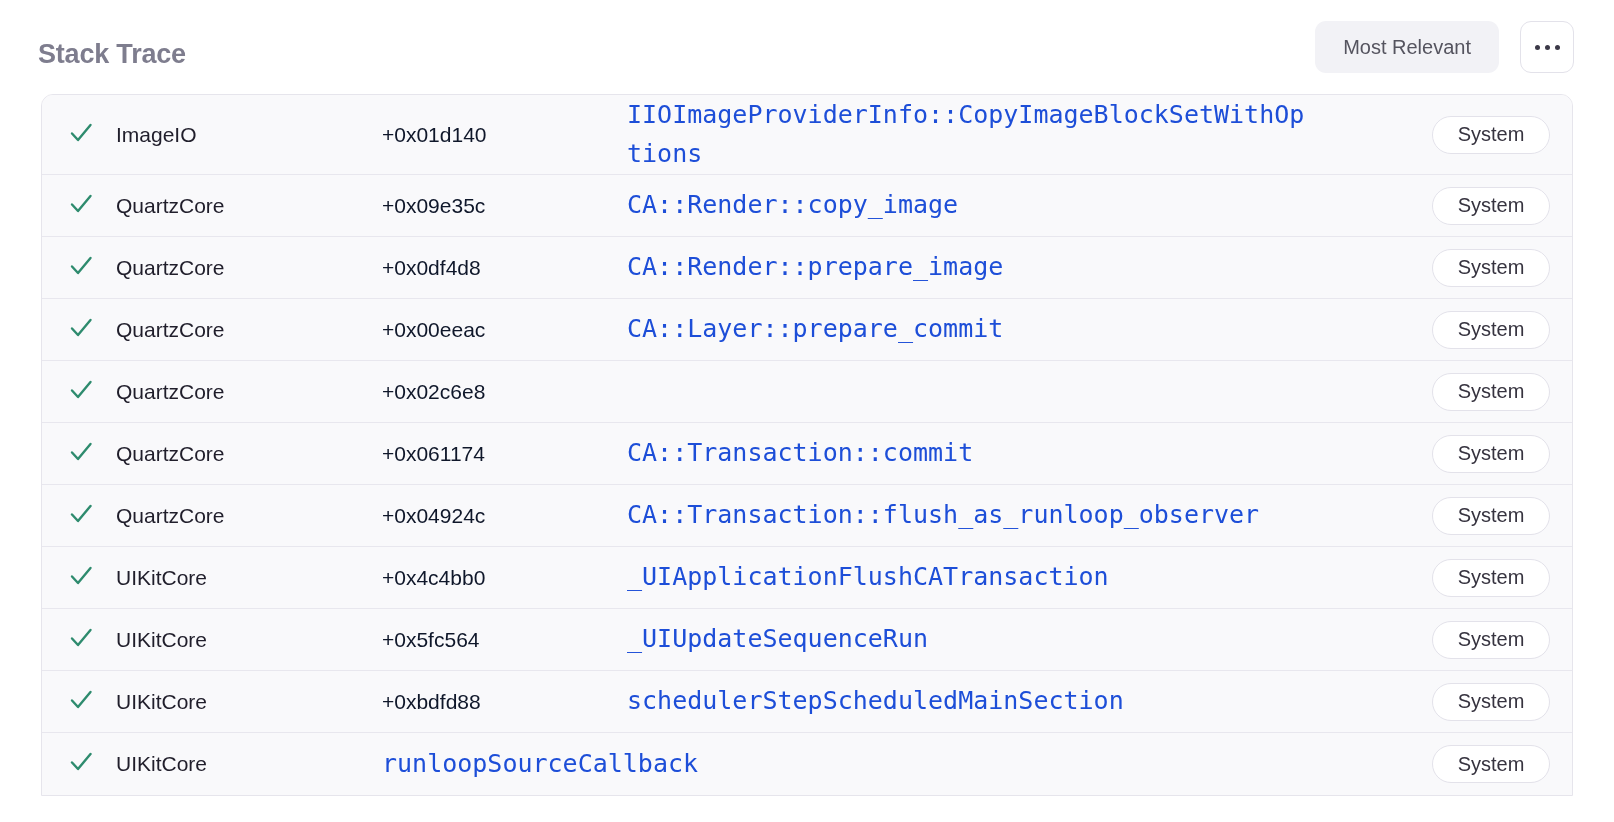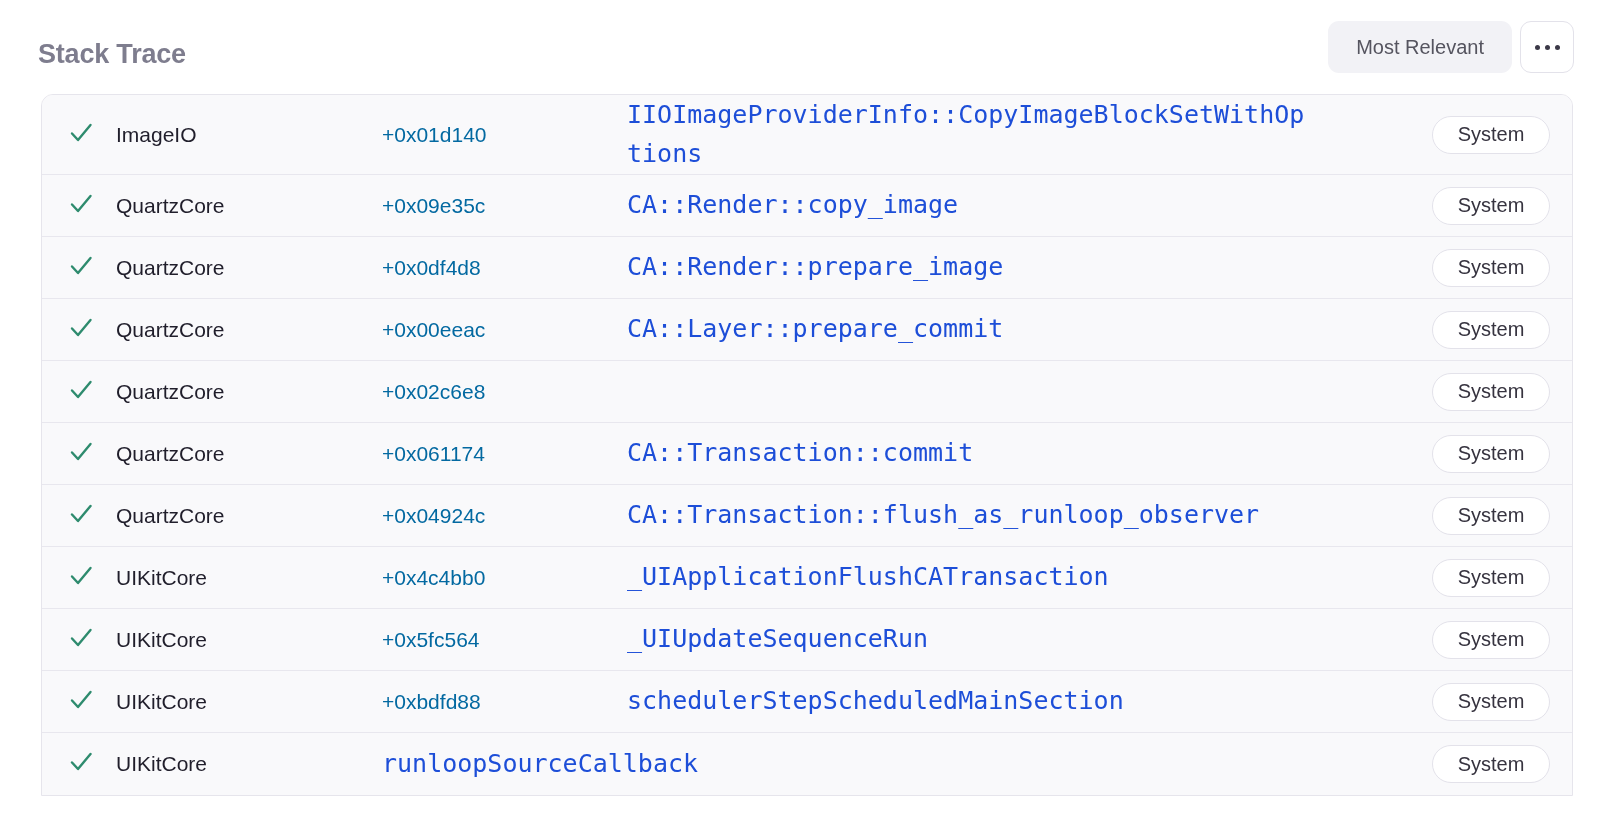--- a/index.html
+++ b/index.html
@@ -38,21 +38,21 @@
     color: #7e7d8e;
     letter-spacing: -0.2px;
     white-space: nowrap;
     margin-top: 15px;
   }
 
   .header-controls {
     margin-left: auto;
     display: flex;
     align-items: center;
-    gap: 8px;
+    gap: 21px;
   }
 
   
   .segmented {
     display: flex;
     align-items: center;
     background: #f2f2f6;
     border-radius: 11px;
     height: 52px;
     padding: 0;
@@ -153,21 +153,21 @@
     flex: 0 0 266px;
     font-size: 21px;
     color: #201e2b;
     white-space: nowrap;
     overflow: hidden;
   }
 
   .cell-address {
     flex: 0 0 245px;
     font-size: 21px;
-    color: #0369a1;
+    color: #0f172a;
     white-space: nowrap;
   }
 
   .cell-symbol {
     flex: 1 1 auto;
     font-family: "DejaVu Sans Mono", monospace;
     font-size: 25px;
     color: #1d4ed8;
     line-height: 1.55;
     word-break: break-all;

